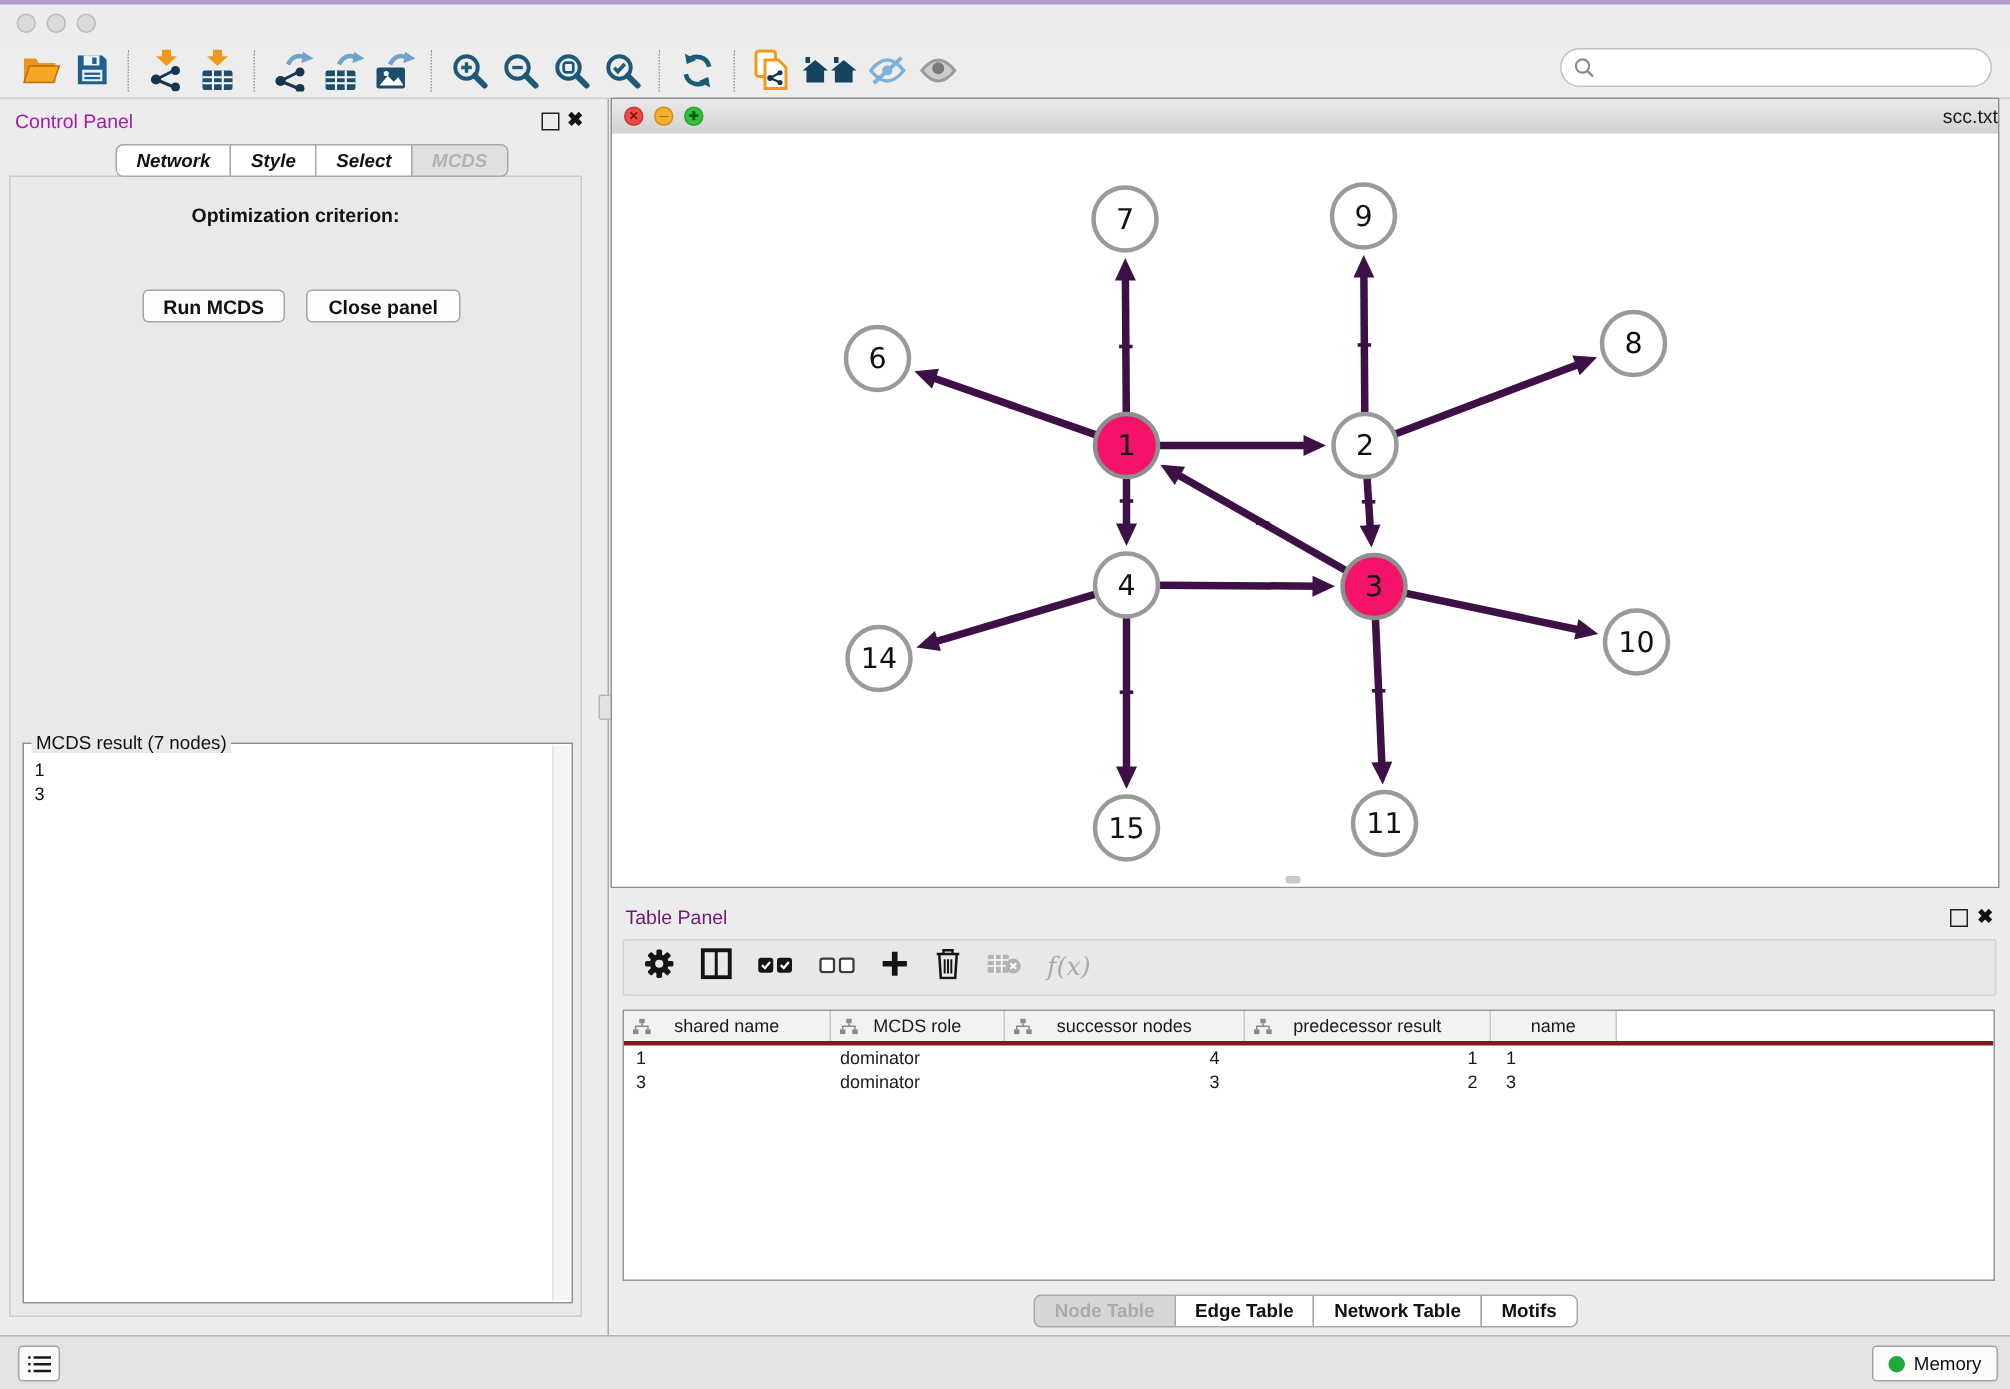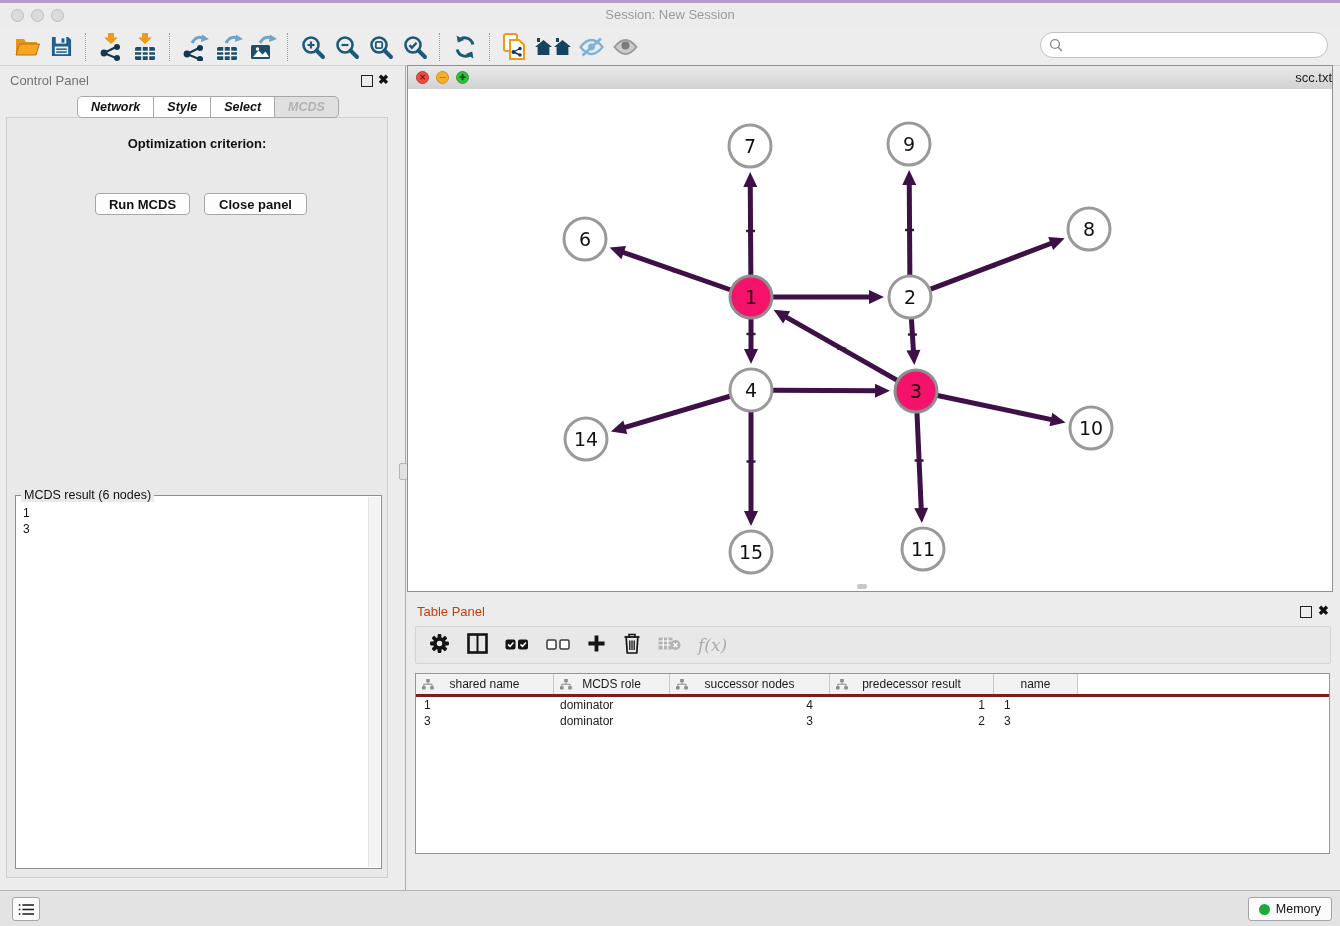--- a/index.html
+++ b/index.html
@@ -9,21 +9,21 @@
   .titlebar{position:absolute;left:0;top:0;width:1340px;height:27px;background:#ECECEC;border-top:3px solid #B49BC8;border-bottom:1px solid #C6C6C6;}
   .titlebar .title{position:absolute;left:0;right:0;top:0;height:24px;line-height:24px;text-align:center;color:#9B9B9B;font-size:13px;}
   .mac-dot{position:absolute;top:6px;width:13px;height:13px;border-radius:50%;background:#DBDBDB;border:1px solid #BDBDBD;box-sizing:border-box;}
   
   .toolbar{position:absolute;left:0;top:28px;width:1340px;height:38px;background:#EDEDED;border-bottom:1px solid #CFCFCF;display:flex;align-items:center;padding-left:10px;box-sizing:border-box;}
   .tbtn{display:flex;align-items:center;justify-content:center;width:34px;height:32px;flex:0 0 auto;}
   .tsep{width:1px;height:28px;border-left:1px dotted #9A9A9A;margin:0 7px;flex:0 0 auto;}
   .searchbox{position:absolute;right:12px;top:32px;width:288px;height:26px;background:#fff;border:1px solid #C2C2C2;border-radius:13px;display:flex;align-items:center;padding:0 8px;box-sizing:border-box;}
   .searchbox input{border:none;outline:none;flex:1;font-size:13px;margin-left:6px;background:transparent;font-family:"Liberation Sans",sans-serif;}
   
-  .cp-title{position:absolute;left:10px;top:73px;font-size:13px;color:#737373;}
+  .cp-title{position:absolute;left:10px;top:73px;font-size:13px;color:#a21caf;}
   .panel-float{width:10px;height:10px;border:1.5px solid #222;box-sizing:content-box;}
   .panel-close{font-size:13px;font-weight:bold;color:#111;line-height:12px;}
   .cp-tabs{position:absolute;left:77px;top:96px;display:flex;z-index:5;font-style:italic;}
   .tab{height:20px;line-height:20px;padding:0 13px;background:#fff;border:1px solid #A8A8A8;font-size:12.5px;font-weight:700;color:#111;margin-left:-1px;}
   .tab:first-child{border-top-left-radius:5px;border-bottom-left-radius:5px;margin-left:0;}
   .tab:last-child{border-top-right-radius:5px;border-bottom-right-radius:5px;}
   .cp-tabs .tab.active{background:#E0E0E0;color:#B2B2B2;}
   .cp-body{position:absolute;left:6px;top:117px;width:382px;height:761px;background:#E9E9E9;border:1px solid #CDCDCD;box-sizing:border-box;}
   .opt-label{position:absolute;left:0;right:0;top:18px;text-align:center;font-size:13px;font-weight:600;color:#111;}
   .combo{position:absolute;left:38px;top:42px;width:307px;height:22px;background:#fff;border:1px solid #A9A9A9;border-radius:5px;font-size:13px;color:#111;display:flex;align-items:center;padding-left:12px;box-sizing:border-box;}
@@ -38,21 +38,21 @@
   .vgrip{position:absolute;left:399px;top:463px;width:9px;height:17px;background:#E2E2E2;border:1px solid #B5B5B5;border-radius:2px;box-sizing:border-box;}
   
   .netwin{position:absolute;left:407px;top:65px;width:926px;height:527px;border:1px solid #8F8F8F;background:#fff;box-sizing:border-box;}
   .netwin .wtitle{position:absolute;left:0;top:0;right:0;height:23px;background:linear-gradient(#E9E9E9,#D2D2D2);border-bottom:1px solid #A8A8A8;}
   .netwin .wtitle .t{position:absolute;left:0;right:0;top:0;height:23px;line-height:23px;text-align:right;font-size:13px;color:#1a1a1a;}
   .light{position:absolute;top:5px;width:13px;height:13px;border-radius:50%;box-sizing:border-box;font-size:8px;line-height:12px;text-align:center;font-weight:bold;}
   .canvas{position:absolute;left:0;top:23px;width:924px;height:502px;background:#fff;}
   .hthumb{position:absolute;left:449px;bottom:2px;width:10px;height:5px;background:#C9C9C9;border-radius:2px;}
   
   .tablepanel{position:absolute;left:407px;top:596px;width:927px;height:294px;background:#ECECEC;}
-  .tp-title{position:absolute;left:10px;top:8px;font-size:13px;color:#c2410c;}
+  .tp-title{position:absolute;left:10px;top:8px;font-size:13px;color:#701a75;}
   .tp-toolbar{position:absolute;left:8px;top:30px;width:916px;height:38px;background:#E8E8E8;border:1px solid #D4D4D4;border-radius:2px;display:flex;align-items:center;gap:17px;padding-left:13px;box-sizing:border-box;}
   .fx{font-family:"DejaVu Serif",serif;font-style:italic;color:#ABABAB;font-size:17px;}
   .ttable{position:absolute;left:8px;top:77px;width:915px;height:181px;background:#fff;border:1px solid #969696;box-sizing:border-box;overflow:hidden;}
   .thead{display:flex;height:20px;border-bottom:3px solid #7f1d1d;}
   .th{position:relative;background:#F2F2F2;border-right:1px solid #C9C9C9;box-sizing:border-box;font-size:12px;color:#1a1a1a;display:flex;align-items:center;justify-content:center;}
   .th .hicon{position:absolute;left:6px;top:5px;}
   .trow{display:flex;height:16px;}
   .td{box-sizing:border-box;font-size:12px;color:#1a1a1a;line-height:16px;overflow:hidden;white-space:nowrap;}
   .tp-tabs{position:absolute;left:0;right:0;top:267px;display:flex;justify-content:center;}
   .tp-tabs .tab.active{background:#D6D6D6;color:#ABABAB;}
@@ -61,21 +61,20 @@
   .sb-btn{position:absolute;height:24px;background:#FBFBFB;border:1px solid #A5A5A5;border-radius:3px;display:flex;align-items:center;justify-content:center;box-sizing:border-box;}
   .mem-dot{width:11px;height:11px;border-radius:50%;background:#1FA83C;margin-right:6px;}
 </style>
 </head>
 <body>
 
 <div class="titlebar">
   <span class="mac-dot" style="left:11px"></span>
   <span class="mac-dot" style="left:31px"></span>
   <span class="mac-dot" style="left:51px"></span>
-  <div class="title">Session: New Session</div>
 </div>
 
 <div class="toolbar">
   <div class="tbtn">
     <svg width="27" height="24" viewBox="0 0 27 24">
         <path d="M2 4h8l2 3h11v13H2z" fill="#E8951F"></path>
         <path d="M5.5 9h20l-3.8 11H2z" fill="#F5A623" stroke="#B96F0C" stroke-width="1"></path>
       </svg>
   </div>
   <div class="tbtn">
@@ -231,21 +230,21 @@
     <div class="tab">Style</div>
     <div class="tab">Select</div>
     <div class="tab active">MCDS</div>
   </div>
 
 <div class="cp-body">
   <div class="opt-label">Optimization criterion:</div>
   <div class="btn" style="left:88px;top:75px;width:95px">Run MCDS</div>
   <div class="btn" style="left:197px;top:75px;width:103px">Close panel</div>
   <div class="fieldset">
-    <span class="legend">MCDS result (6 nodes)</span>
+    <span class="legend">MCDS result (7 nodes)</span>
     <div class="items" id="mcds-items">
         <div>1</div>
         <div>3</div>
       </div>
     <div class="scrolltrack"></div>
   </div>
 </div>
 
 <div class="vsplit"></div>
 <div class="vgrip"></div>
@@ -476,20 +475,26 @@
         <div class="trow">
           <div class="td" style="width: 138px; text-align: left; padding-left: 8px;">3</div>
           <div class="td" style="width: 116px; text-align: left; padding-left: 6px;">dominator</div>
           <div class="td" style="width: 160px; text-align: right; padding-right: 17px;">3</div>
           <div class="td" style="width: 164px; text-align: right; padding-right: 9px;">2</div>
           <div class="td" style="width: 84px; text-align: left; padding-left: 10px;">3</div>
         </div>
       </div>
   </div>
 
+  <div class="tp-tabs" id="tp-tabs">
+      <div class="tab active">Node Table</div>
+      <div class="tab">Edge Table</div>
+      <div class="tab">Network Table</div>
+      <div class="tab">Motifs</div>
+    </div>
 </div>
 
 <div class="statusbar">
   <div class="sb-btn" style="left:12px;top:6px;width:28px">
     <svg width="16" height="13" viewBox="0 0 16 13">
         <g stroke="#1a1a1a" stroke-width="1.7">
           <path d="M0.8 2h1.6M4.4 2H16M0.8 6.5h1.6M4.4 6.5H16M0.8 11h1.6M4.4 11H16"></path>
         </g>
       </svg>
   </div>

